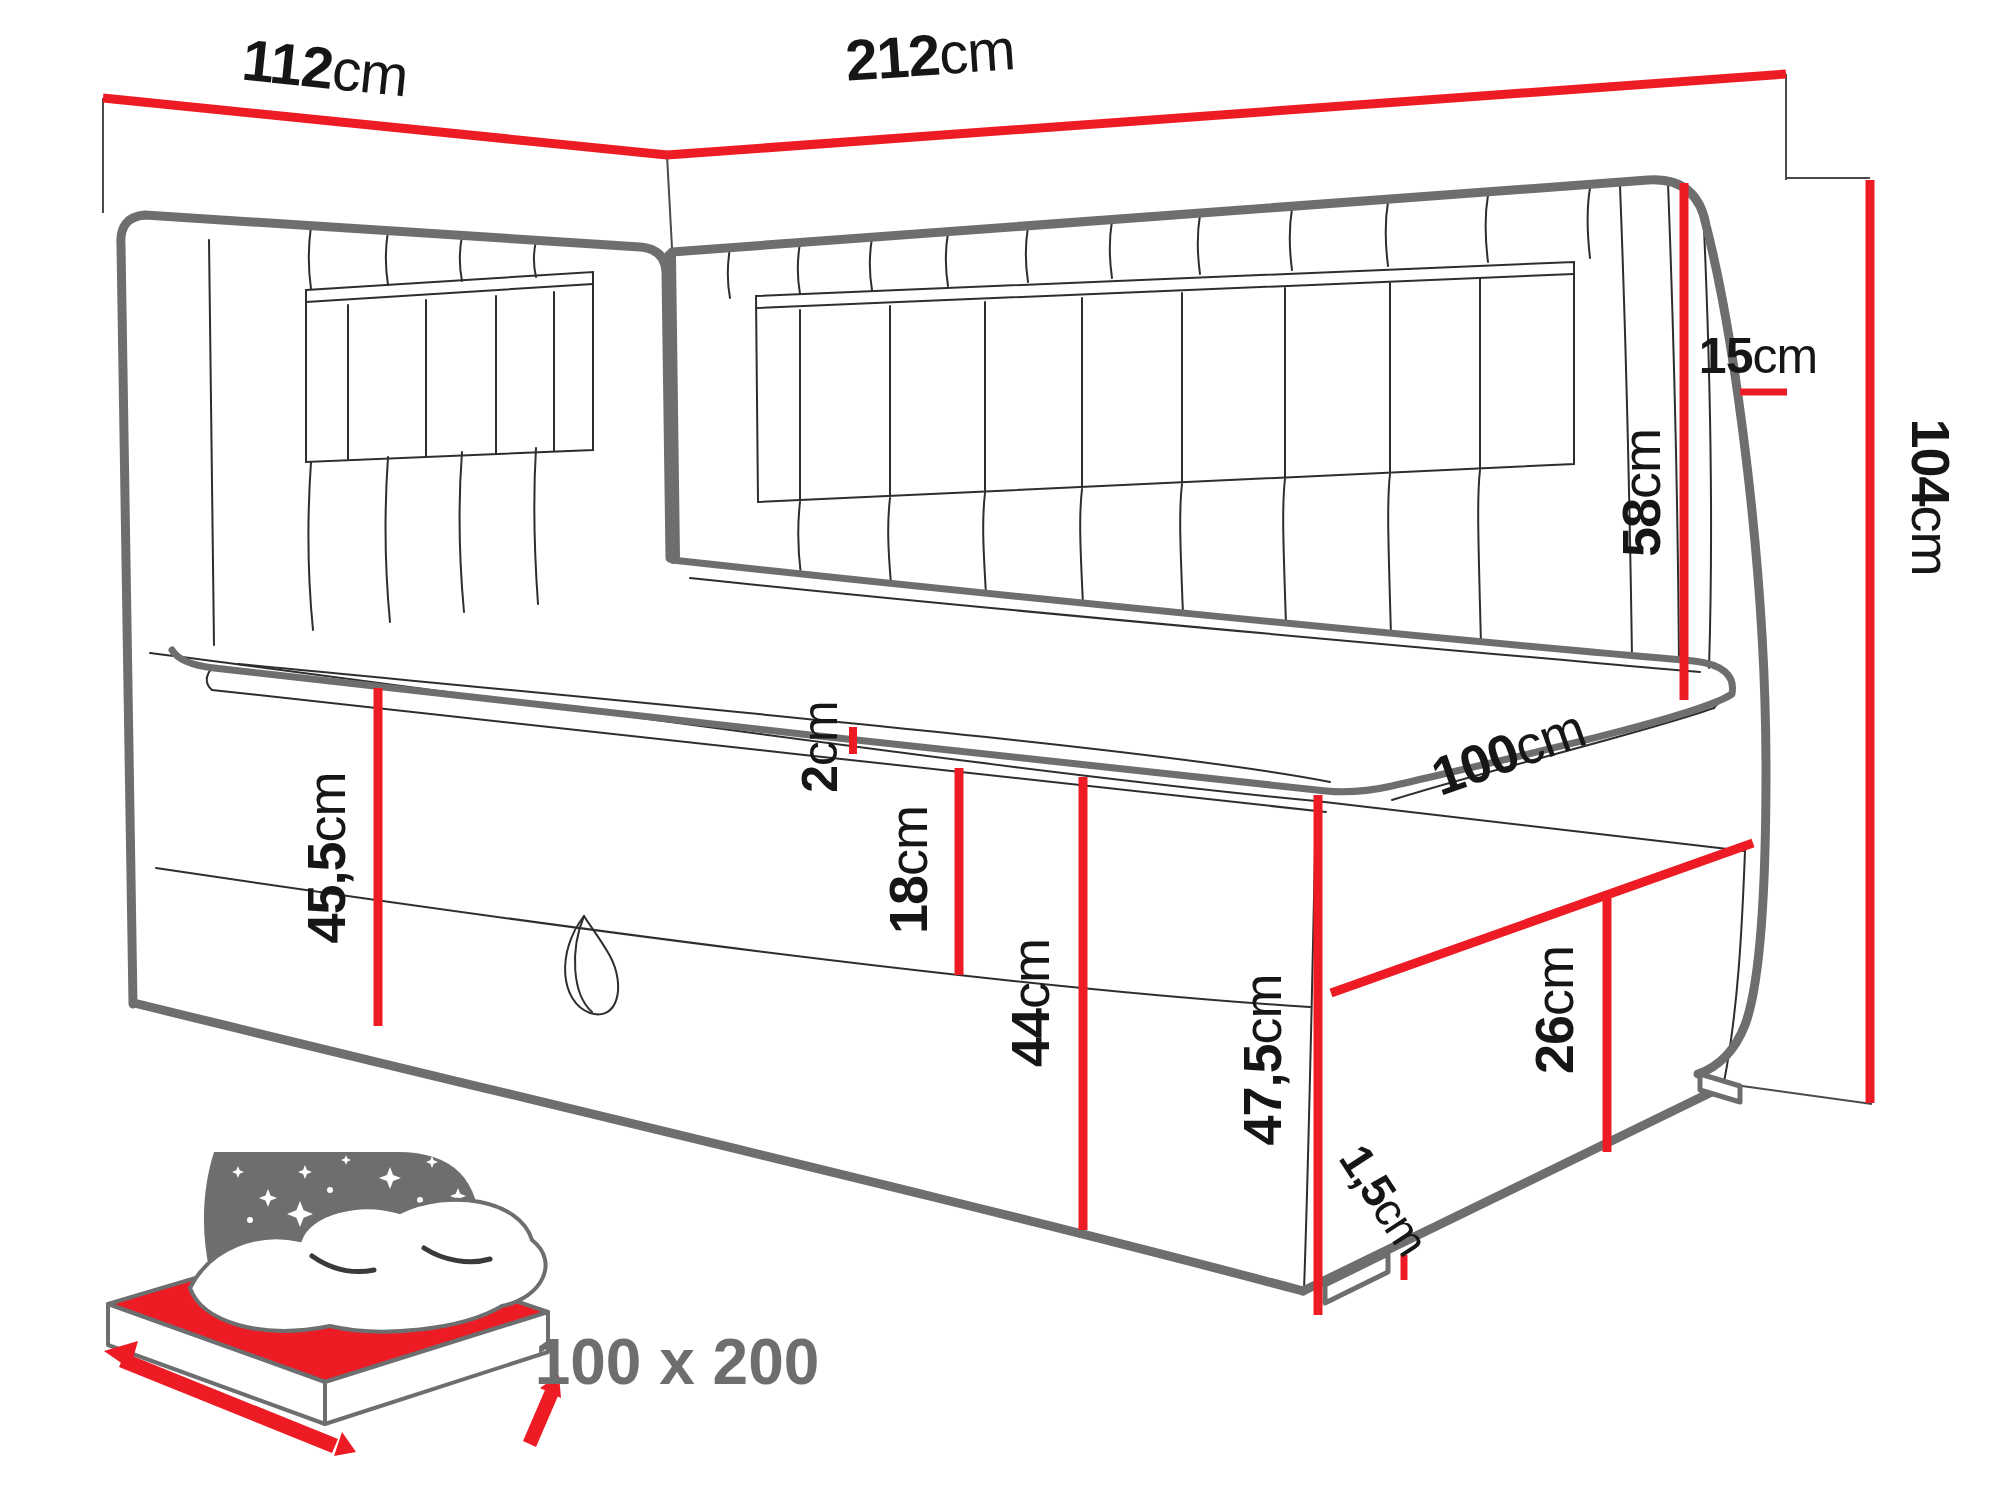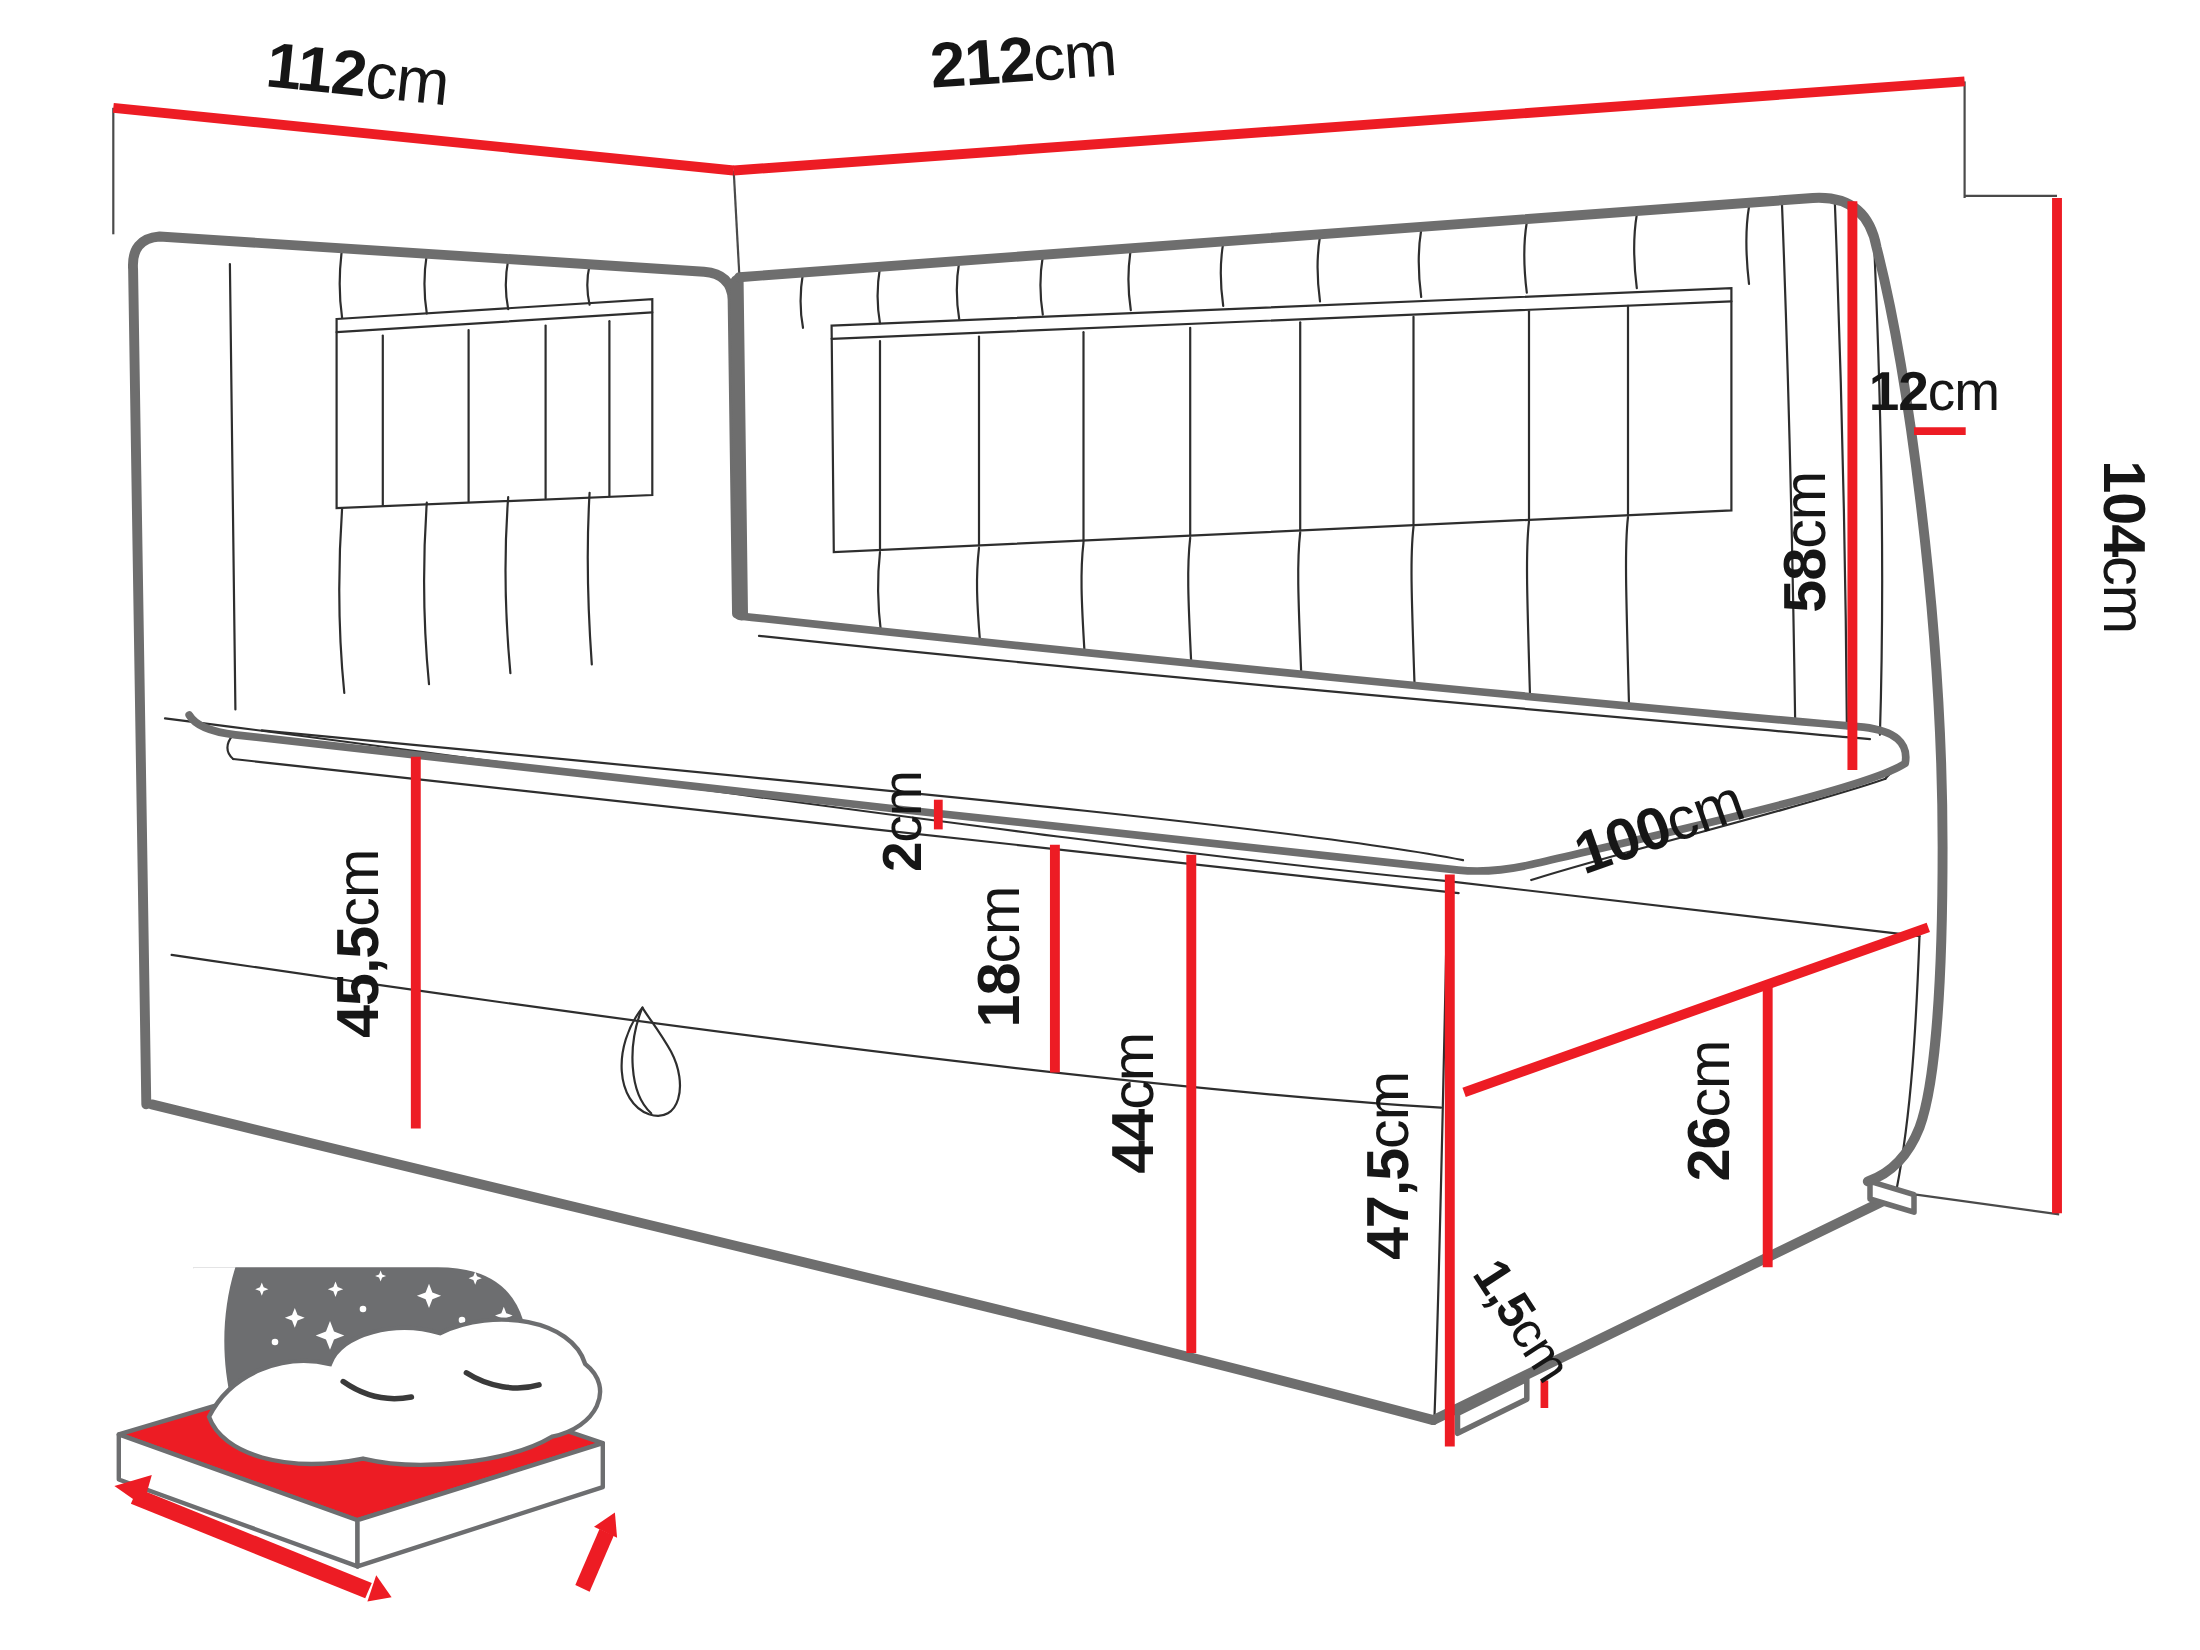--- a/index.html
+++ b/index.html
@@ -227,21 +227,21 @@
   <span class="v">112</span>
       <span class="u">cm</span>
 </div>
 
 <div class="dim" style="left:930px;top:55px;font-size:58px;transform:translate(-50%,-50%) rotate(-4deg);">
   <span class="v">212</span>
       <span class="u">cm</span>
 </div>
 
 <div class="dim" style="left:1758px;top:356px;font-size:50px;transform:translate(-50%,-50%);">
-  <span class="v">12</span>
+  <span class="v">15</span>
       <span class="u">cm</span>
 </div>
 
 <div class="dim" style="left:1641px;top:493px;font-size:54px;transform:translate(-50%,-50%) rotate(-90deg);">
   <span class="v">58</span>
       <span class="u">cm</span>
 </div>
 
 <div class="dim" style="left:1931px;top:497px;font-size:54px;transform:translate(-50%,-50%) rotate(90deg);">
   <span class="v">104</span>
@@ -281,14 +281,15 @@
 <div class="dim" style="left:1554px;top:1010px;font-size:54px;transform:translate(-50%,-50%) rotate(-90deg);">
   <span class="v">26</span>
       <span class="u">cm</span>
 </div>
 
 <div class="dim" style="left:1384px;top:1200px;font-size:46px;transform:translate(-50%,-50%) rotate(57deg);">
   <span class="v">1,5</span>
       <span class="u">cm</span>
 </div>
 
+<div class="sizeLabel" style="left:677px;top:1362px;font-size:64px;transform:translate(-50%,-50%);">100 x 200</div>
 
 </div>
 
 </body></html>

